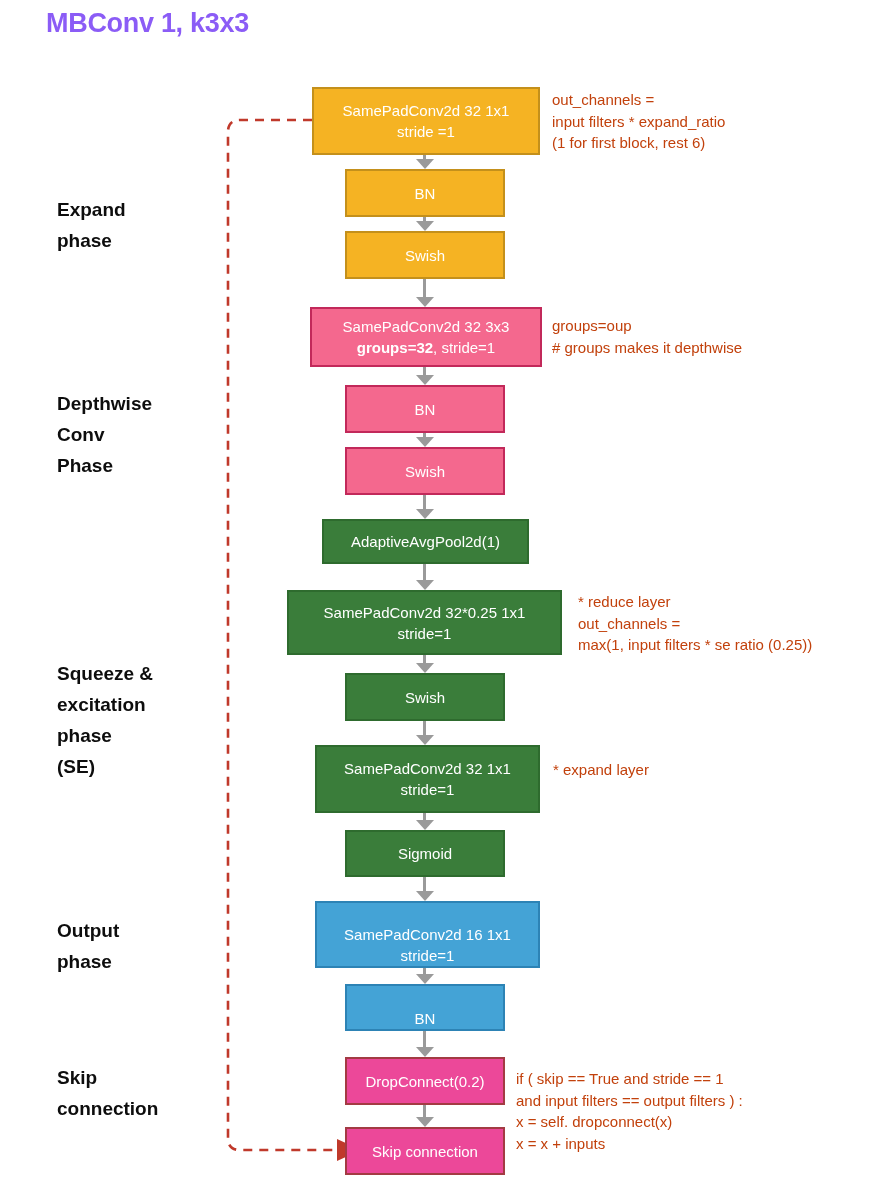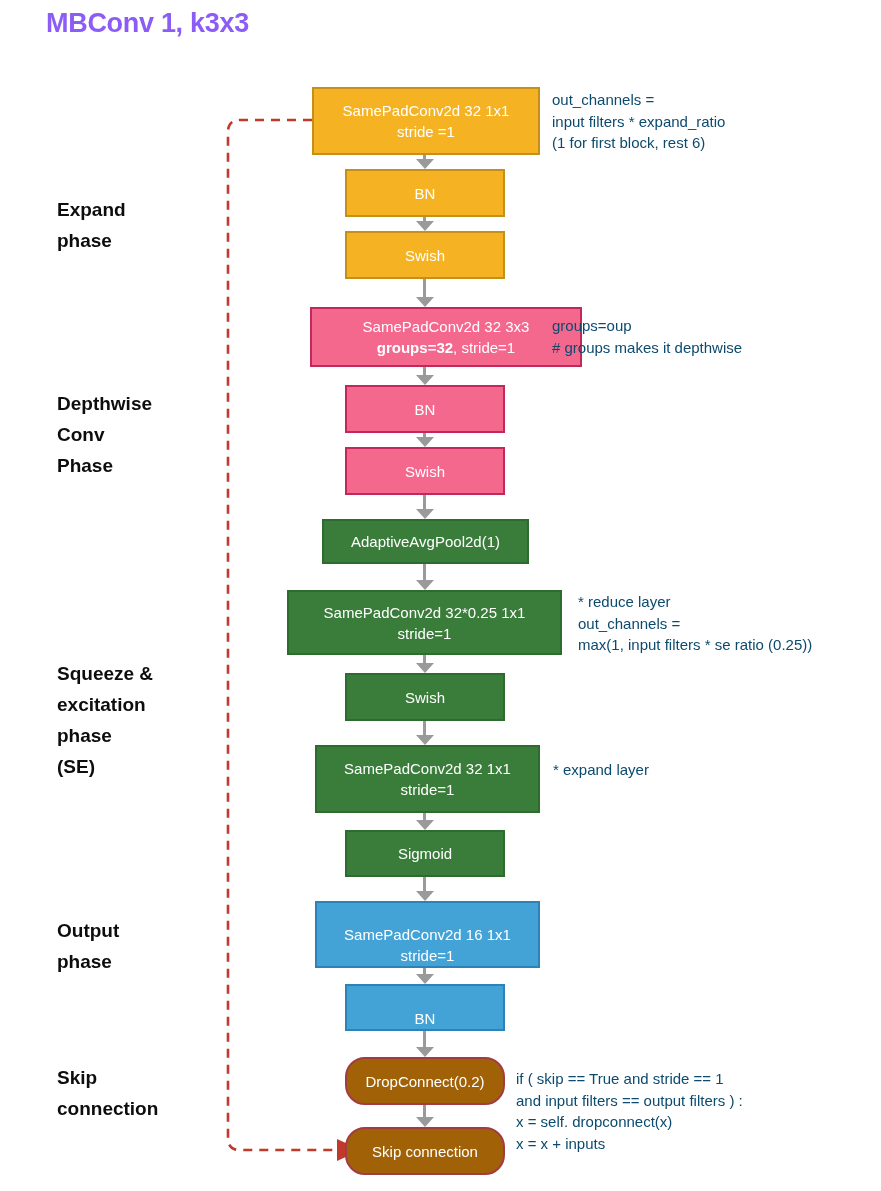--- a/index.html
+++ b/index.html
@@ -55,21 +55,21 @@
     border-style: solid;
     border-width: 2px;
   }
   .node .lines { display: block; }
   .node b { font-weight: bold; margin-top: 20px; }
 
   .n-orange { background: #f5b323; border-color: #c4901b; }
   .n-pink   { background: #f4688e; border-color: #c2295a; }
   .n-green  { background: #3a7d3a; border-color: #2e6b2e; }
   .n-blue   { background: #44a3d6; border-color: #2d83b5; align-items: flex-end; }
-  .n-red    { background: #a16207; border-color: #a33b43; border-radius: 20px; }
+  .n-red    { background: #ec4899; border-color: #a33b43; }
 
   
   .arrow {
     position: absolute;
     width: 18px;
   }
   .arrow .shaft {
     position: absolute;
     left: 7px;
     top: 0;
@@ -94,21 +94,21 @@
     width: 881px;
     height: 1191px;
     pointer-events: none;
   }
 
   
   .annotation {
     position: absolute;
     font-size: 15px;
     line-height: 21.5px;
-    color: #0c4a6e;
+    color: #c2410c;
     white-space: pre-line;
   }
 </style>
 </head>
 <body>
 
 <div id="page">
 
   <div id="diagram-title">MBConv 1, k3x3</div>
 
@@ -158,21 +158,21 @@
 
   <div class="node n-orange" style="left:345px; top:231px; width:160px; height:48px;">
     <span>Swish</span>
   </div>
 
   <div class="arrow" style="left:416px; top:279px; height:28px;">
     <span class="shaft" style="height:20px;"></span>
     <span class="head" style="top:18px;"></span>
   </div>
 
-  <div class="node n-pink" style="left:310px; top:307px; width:272px; height:60px;">
+  <div class="node n-pink" style="left:310px; top:307px; width:232px; height:60px;">
     <span class="lines">
       <span>SamePadConv2d 32 3x3</span><br>
       <b>groups=32</b><span>, stride=1</span>
     </span>
   </div>
 
   <div class="arrow" style="left:416px; top:367px; height:18px;">
     <span class="shaft" style="height:10px;"></span>
     <span class="head" style="top:8px;"></span>
   </div>

